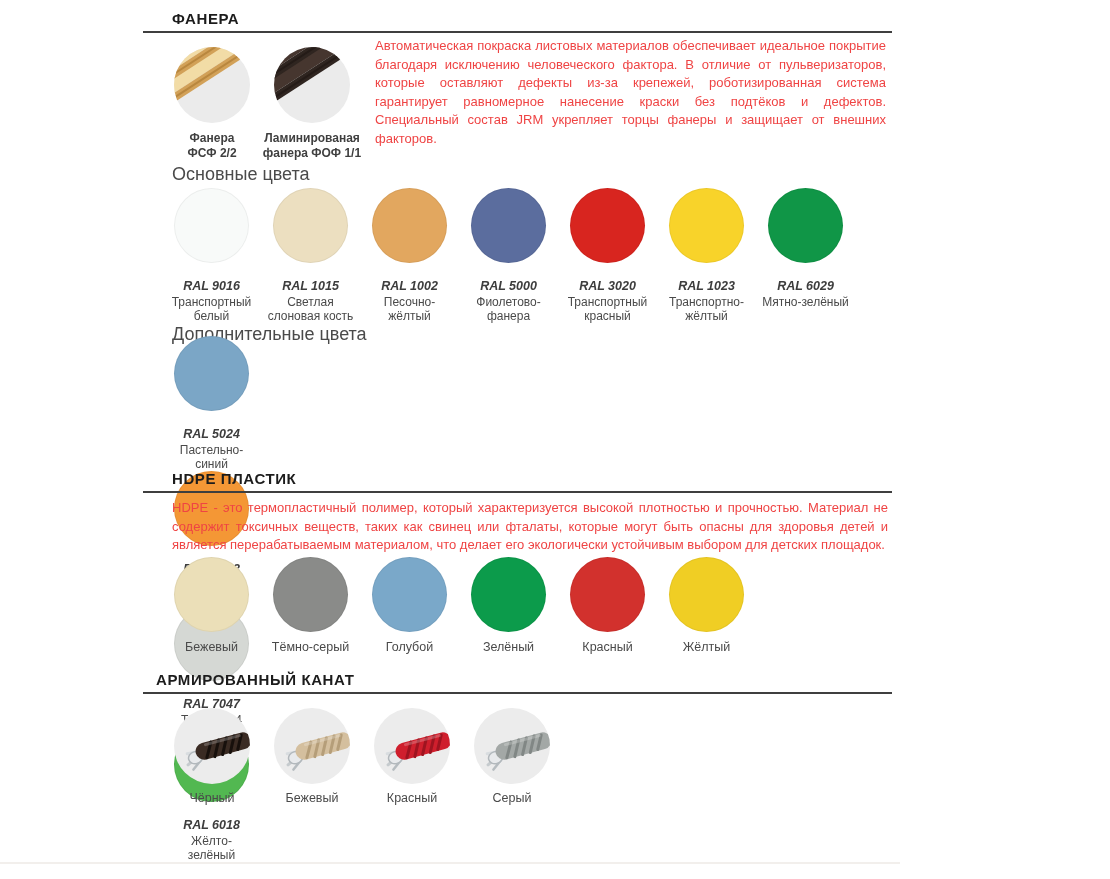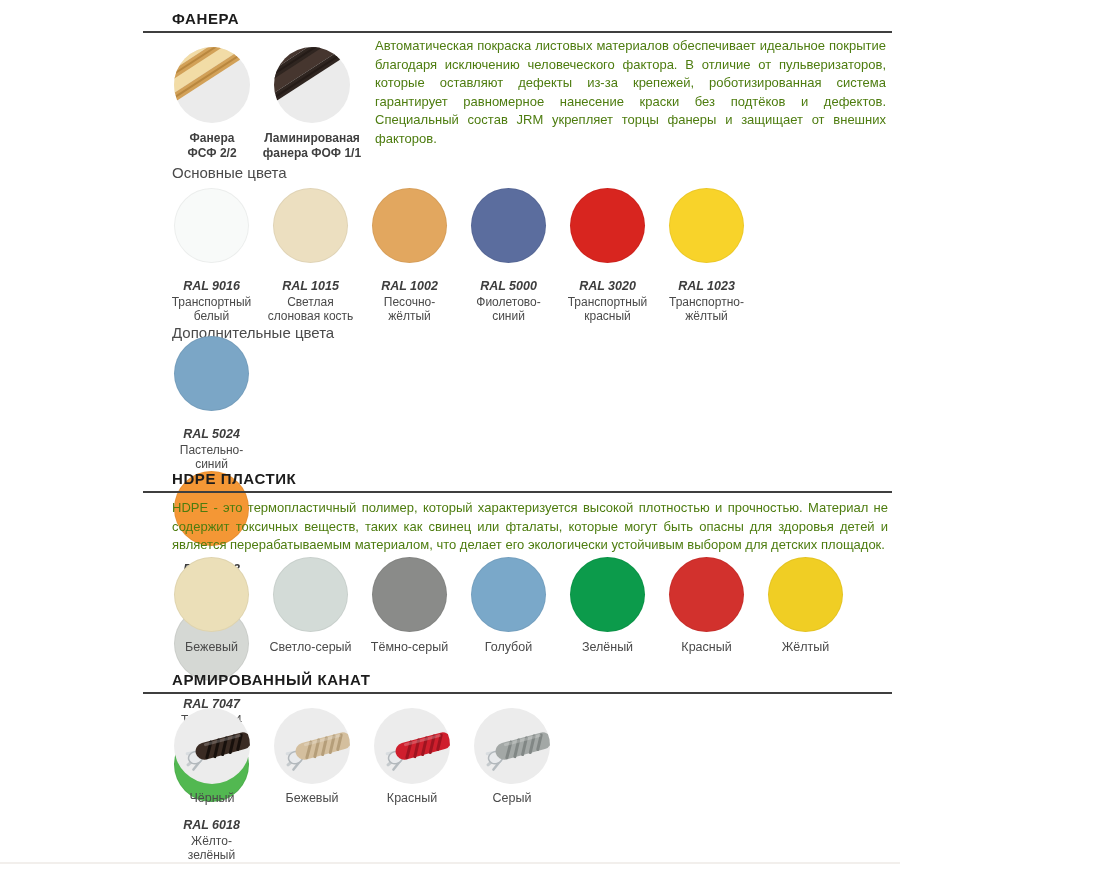--- a/index.html
+++ b/index.html
@@ -3,23 +3,23 @@
 <meta charset="utf-8">
 <style>
   html,body { margin:0; padding:0; background:#ffffff; }
   .canvas {
     position:relative; width:900px; height:879px; background:#ffffff;
     font-family:"Liberation Sans", sans-serif; overflow:hidden;
   }
   .abs { position:absolute; }
   .sec-title { font-size:15px; font-weight:bold; color:#1c1c1c; letter-spacing:0.6px; }
   .rule { height:2px; background:#3f3f3f; }
-  .para { color:#4d7c0f; font-size:13px; line-height:18.5px; text-align:justify; }
+  .para { color:#ef4444; font-size:13px; line-height:18.5px; text-align:justify; }
   .para-rope { color:#9ea2a2; font-size:12.5px; line-height:14.2px; text-align:justify; white-space:pre-line; }
-  .sub-label { font-size:15px; color:#4a4a4a;text-align:center; }
+  .sub-label { font-size:18px; color:#4a4a4a;text-align:center; }
   .swatch-row { display:flex; }
   .cell { width:99px; display:flex; flex-direction:column; align-items:center; }
   .cell-wide { width:100px; display:flex; flex-direction:column; align-items:center; }
   .circle {
     width:75px; height:75px; border-radius:50%;
     box-shadow: inset 0 0 0 1px rgba(0,0,0,0.05);
   }
   .code { margin-top:16px; font-size:12.5px; font-weight:bold; color:#3d3d3d;font-style:italic; }
   .sname { margin-top:2px; font-size:12px; line-height:14px; color:#4a4a4a; text-align:center; white-space:pre-line; }
   .hname { margin-top:8px; font-size:12.5px; color:#4a4a4a; text-align:center; }
@@ -126,34 +126,39 @@
     <div class="cell">
       <div class="circle" style="background: rgb(226, 167, 95);"></div>
       <div class="code">RAL 1002</div>
       <div class="sname">Песочно-
 жёлтый</div>
     </div>
     <div class="cell">
       <div class="circle" style="background: rgb(91, 109, 158);"></div>
       <div class="code">RAL 5000</div>
       <div class="sname">Фиолетово-
-синий</div>
+фанера</div>
     </div>
     <div class="cell">
       <div class="circle" style="background: rgb(216, 37, 31);"></div>
       <div class="code">RAL 3020</div>
       <div class="sname">Транспортный
 красный</div>
     </div>
     <div class="cell">
       <div class="circle" style="background: rgb(248, 211, 42);"></div>
       <div class="code">RAL 1023</div>
       <div class="sname">Транспортно-
 жёлтый</div>
     </div>
+    <div class="cell">
+      <div class="circle" style="background: rgb(16, 150, 71);"></div>
+      <div class="code">RAL 6029</div>
+      <div class="sname">Мятно-зелёный</div>
+    </div>
   </div>
 
   <div class="abs sub-label" style="left:172px; top:324px;">Дополнительные цвета</div>
 
   <div class="abs swatch-row" style="left:162px; top:336px;flex-direction:column;">
     <div class="cell">
       <div class="circle" style="background: rgb(123, 166, 198);"></div>
       <div class="code">RAL 5024</div>
       <div class="sname">Пастельно-
 синий</div>
@@ -180,24 +185,20 @@
   <div class="abs sec-title" style="left:172px; top:470px;">HDPE ПЛАСТИК</div>
   <div class="abs rule" style="left:143px; top:491px; width:749px;"></div>
   <div class="abs para" style="left:172px; top:499px; width:716px;">HDPE - это термопластичный полимер, который характеризуется высокой плотностью и прочностью. Материал не содержит токсичных веществ, таких как свинец или фталаты, которые могут быть опасны для здоровья детей и является перерабатываемым материалом, что делает его экологически устойчивым выбором для детских площадок.</div>
 
   <div class="abs swatch-row" style="left:162px; top:557px;">
     <div class="cell">
       <div class="circle" style="background: rgb(235, 223, 184);"></div>
       <div class="hname">Бежевый</div>
     </div>
     <div class="cell">
-      <div class="circle" style="background: rgb(211, 219, 215);"></div>
-      <div class="hname">Светло-серый</div>
-    </div>
-    <div class="cell">
       <div class="circle" style="background: rgb(138, 139, 137);"></div>
       <div class="hname">Тёмно-серый</div>
     </div>
     <div class="cell">
       <div class="circle" style="background: rgb(122, 168, 201);"></div>
       <div class="hname">Голубой</div>
     </div>
     <div class="cell">
       <div class="circle" style="background: rgb(12, 155, 75);"></div>
       <div class="hname">Зелёный</div>
@@ -205,21 +206,21 @@
     <div class="cell">
       <div class="circle" style="background: rgb(210, 49, 45);"></div>
       <div class="hname">Красный</div>
     </div>
     <div class="cell">
       <div class="circle" style="background: rgb(240, 206, 36);"></div>
       <div class="hname">Жёлтый</div>
     </div>
   </div>
 
-  <div class="abs sec-title" style="left:172px; top:671px;">АРМИРОВАННЫЙ КАНАТ</div>
+  <div class="abs sec-title" style="left:156px; top:671px;">АРМИРОВАННЫЙ КАНАТ</div>
   <div class="abs rule" style="left:143px; top:692px; width:749px;"></div>
 
   <div class="abs swatch-row" style="left:162px; top:706px;">
     <div class="cell-wide">
       <div style="--rope: #3a2b23; --stripe: #17100c;">
         <svg width="80" height="80" viewBox="0 0 80 80">
           <defs>
               <clipPath id="rc0">
                 <circle cx="40" cy="40" r="38"></circle>
               </clipPath>

